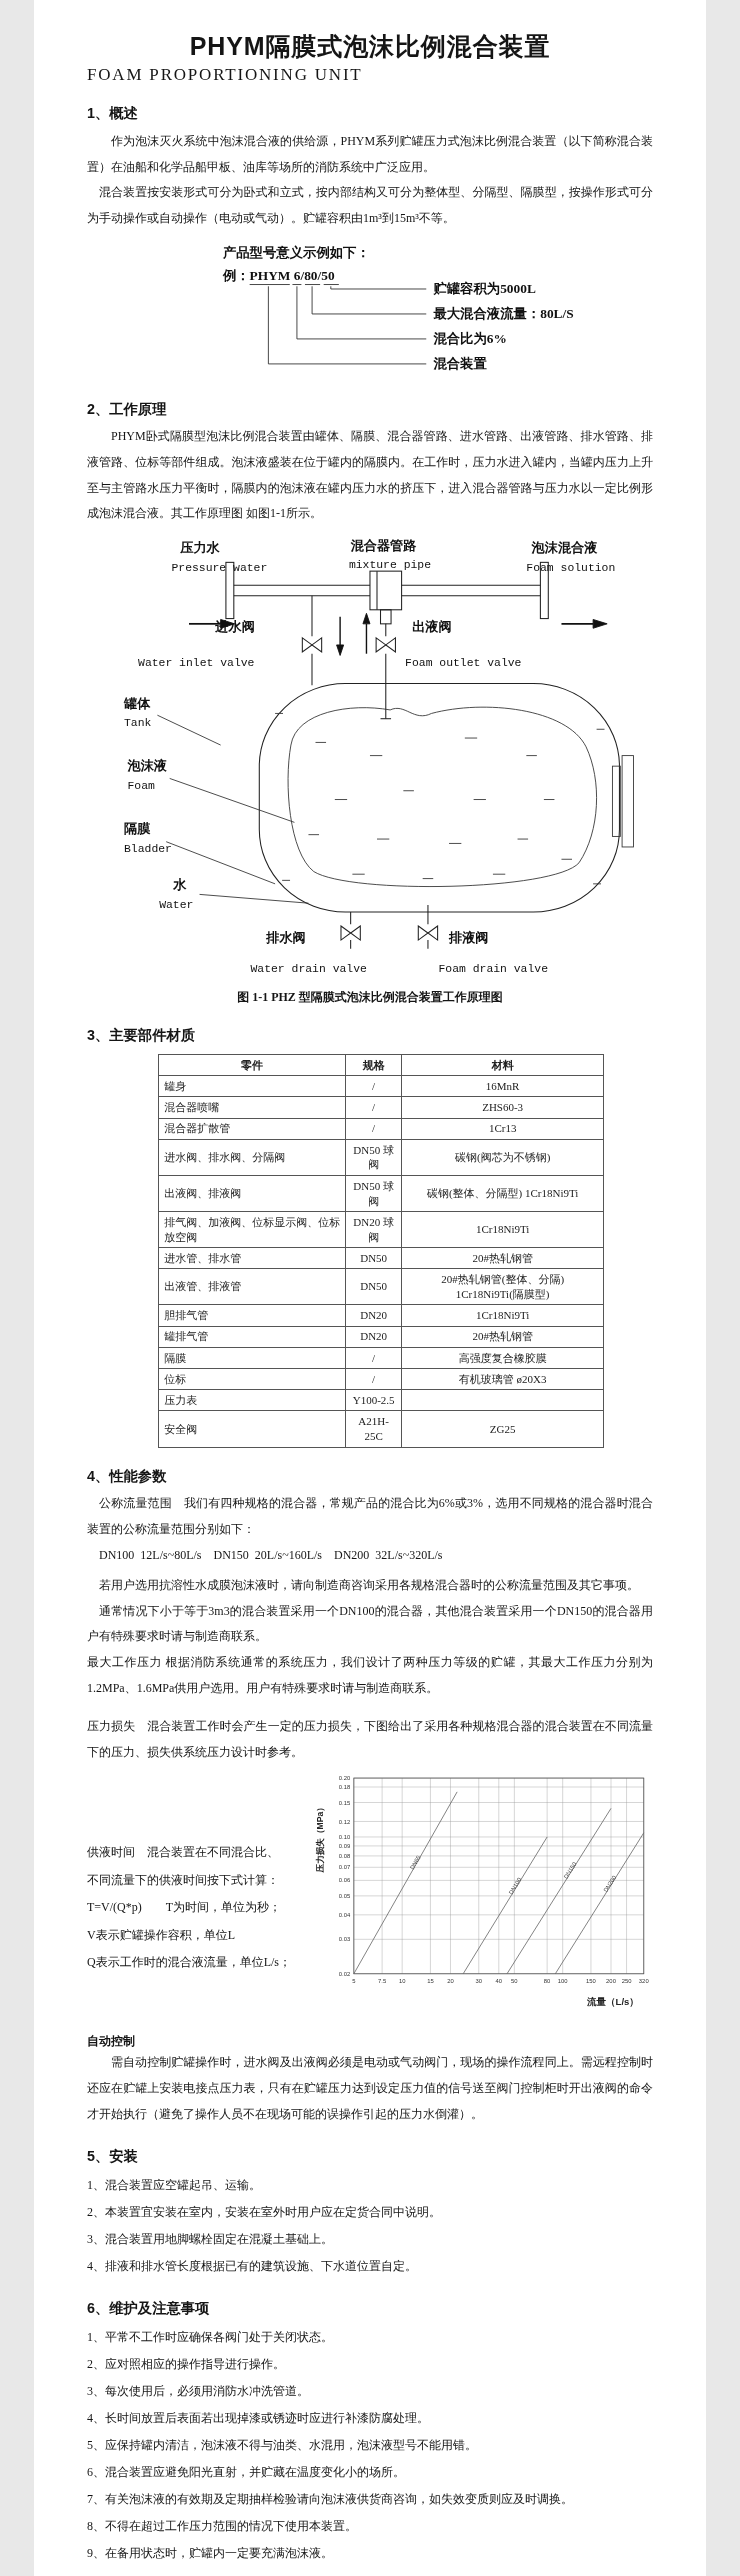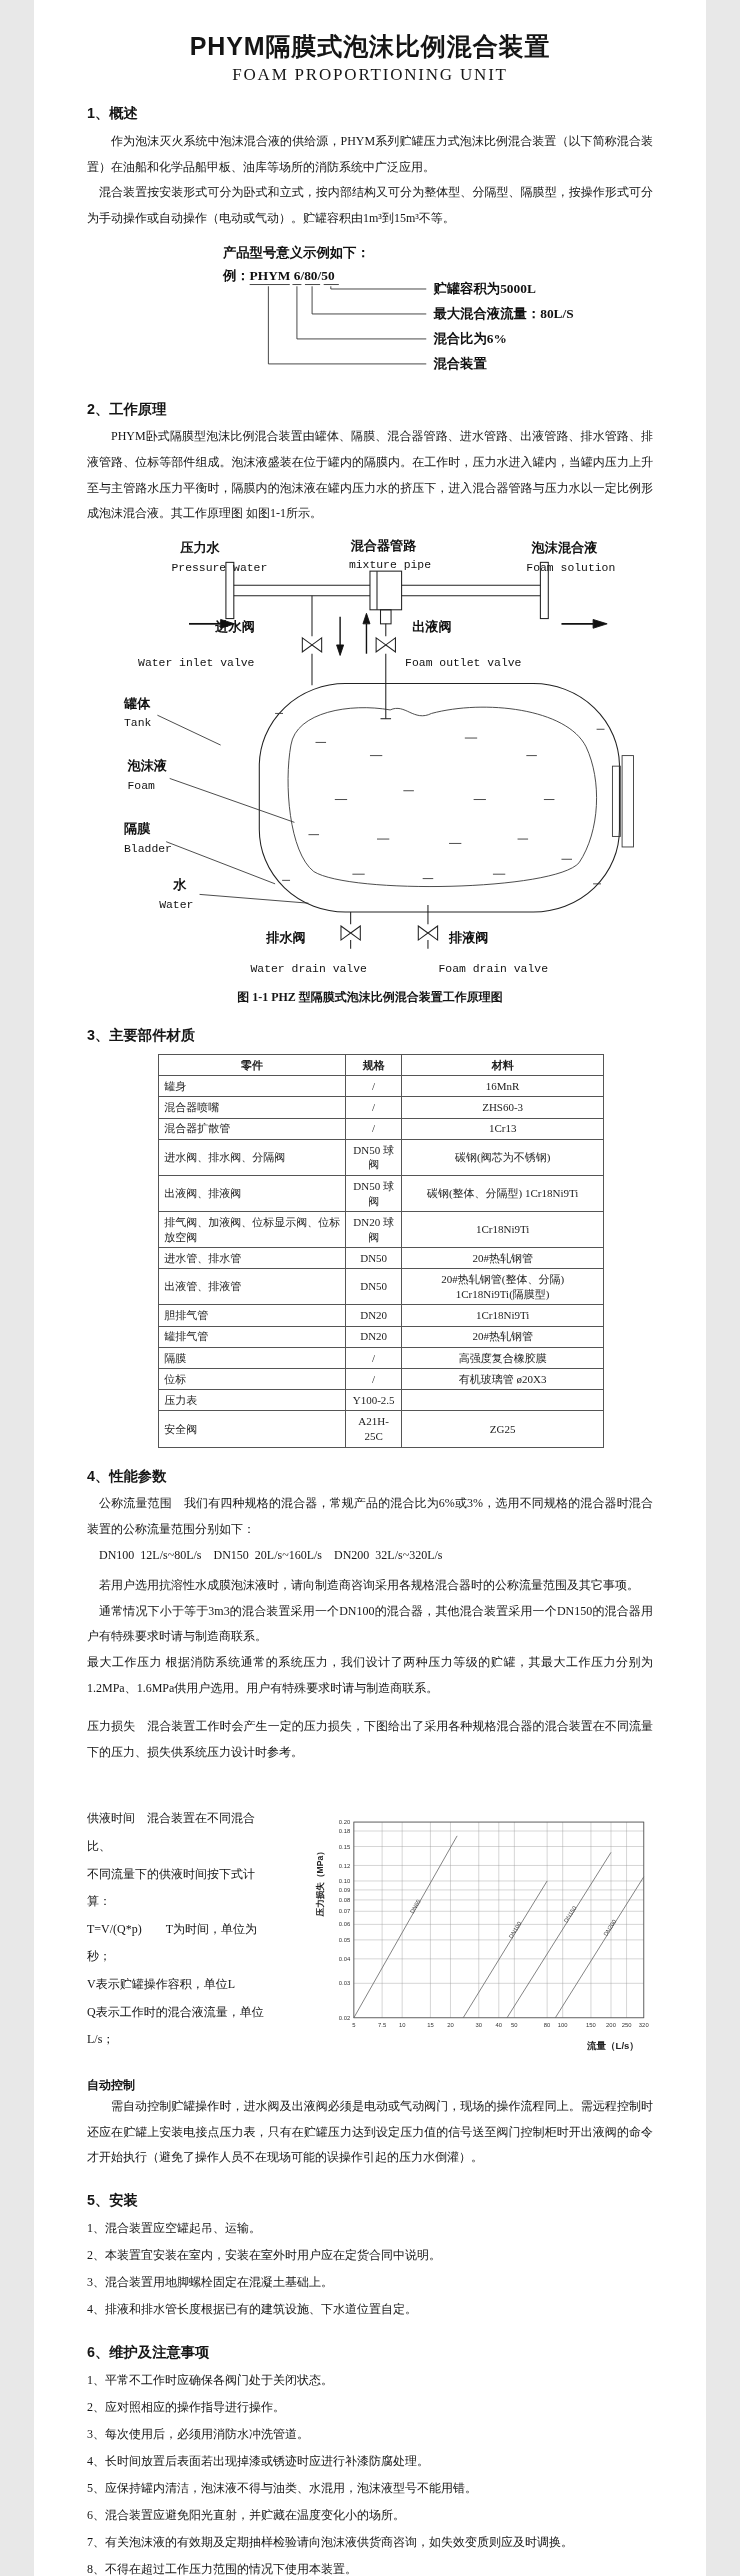--- a/index.html
+++ b/index.html
@@ -2,38 +2,38 @@
 <html style="font-size:14.3px"><head>
 <meta charset="utf-8">
 <style>
   html,body{margin:0;padding:0;background:#e8e8e8;}
   .page{
     position:relative;width:672px;height:2576px;margin:0 auto;background:#ffffff;
     font-family:"Liberation Serif",serif;color:#151515;overflow:hidden;box-sizing:border-box;
     padding:23px 53px 0 53px;
   }
   .doc-title{font-family:"Liberation Sans",sans-serif;font-weight:bold;font-size:25px;text-align:center;margin:7.1px 0 1.8px 0;letter-spacing:0.9px;}
-  .doc-subtitle{font-size:17px;text-align:center;margin:0 0 9px 0;letter-spacing:1.8px;}
+  .doc-subtitle{font-size:17px;margin:0 0 9px 0;letter-spacing:1.8px;}
   h3.sec{font-family:"Liberation Sans",sans-serif;font-weight:bold;font-size:14.3px;margin:19.6px 0 5.3px 0;}
   p.body{font-size:12px;line-height:2.15;margin:0;text-align:justify;}
   .ind{text-indent:2em;}
   .pre{white-space:pre;}
   .fig-caption{font-weight:bold;font-size:12px;text-align:center;margin:5.3px 0 0 0;}
   svg text.cn{font-family:"Liberation Serif",serif;font-size:15px;font-weight:600;fill:#111;}
   svg text.en{font-family:"Liberation Mono",monospace;font-size:13px;fill:#111;}
   svg .ln{stroke:#222;stroke-width:1.2;fill:none;}
   svg .thin{stroke:#333;stroke-width:1;fill:none;}
   svg .dash{stroke:#333;stroke-width:1;}
   
   table.mat{border-collapse:collapse;margin:9px 0 0 71px;width:446px;}
   table.mat th,table.mat td{border:0.7px solid #555;font-size:11px;line-height:1.35;padding:2.7px 3.6px;text-align:center;color:#222;}
   table.mat th{font-weight:600;background:#fff;}
   table.mat td:first-child{text-align:left;padding-left:5.3px;}
   
-  .twocol{display:flex;align-items:flex-end;margin-top:3.6px;gap:34px;}
+  .twocol{display:flex;align-items:center;margin-top:3.6px;}
   .twocol .left{width:289px;padding-top:36px;}
   .twocol .left .li-item{font-size:12px;line-height:2.3;}
   .twocol .right{width:344px;}
   .auto-head{font-size:12px;font-weight:600;margin:23px 0 0 0;}
   
   .numlist .li-item{font-size:12px;line-height:2.25;}
   
   .bottom{position:relative;height:457px;margin-top:12.5px;}
   .dim-title{position:absolute;left:223px;width:419px;text-align:left;font-size:9.4px;font-weight:600;}
   table.dim{border-collapse:collapse;position:absolute;left:223px;width:419px;table-layout:fixed;}

